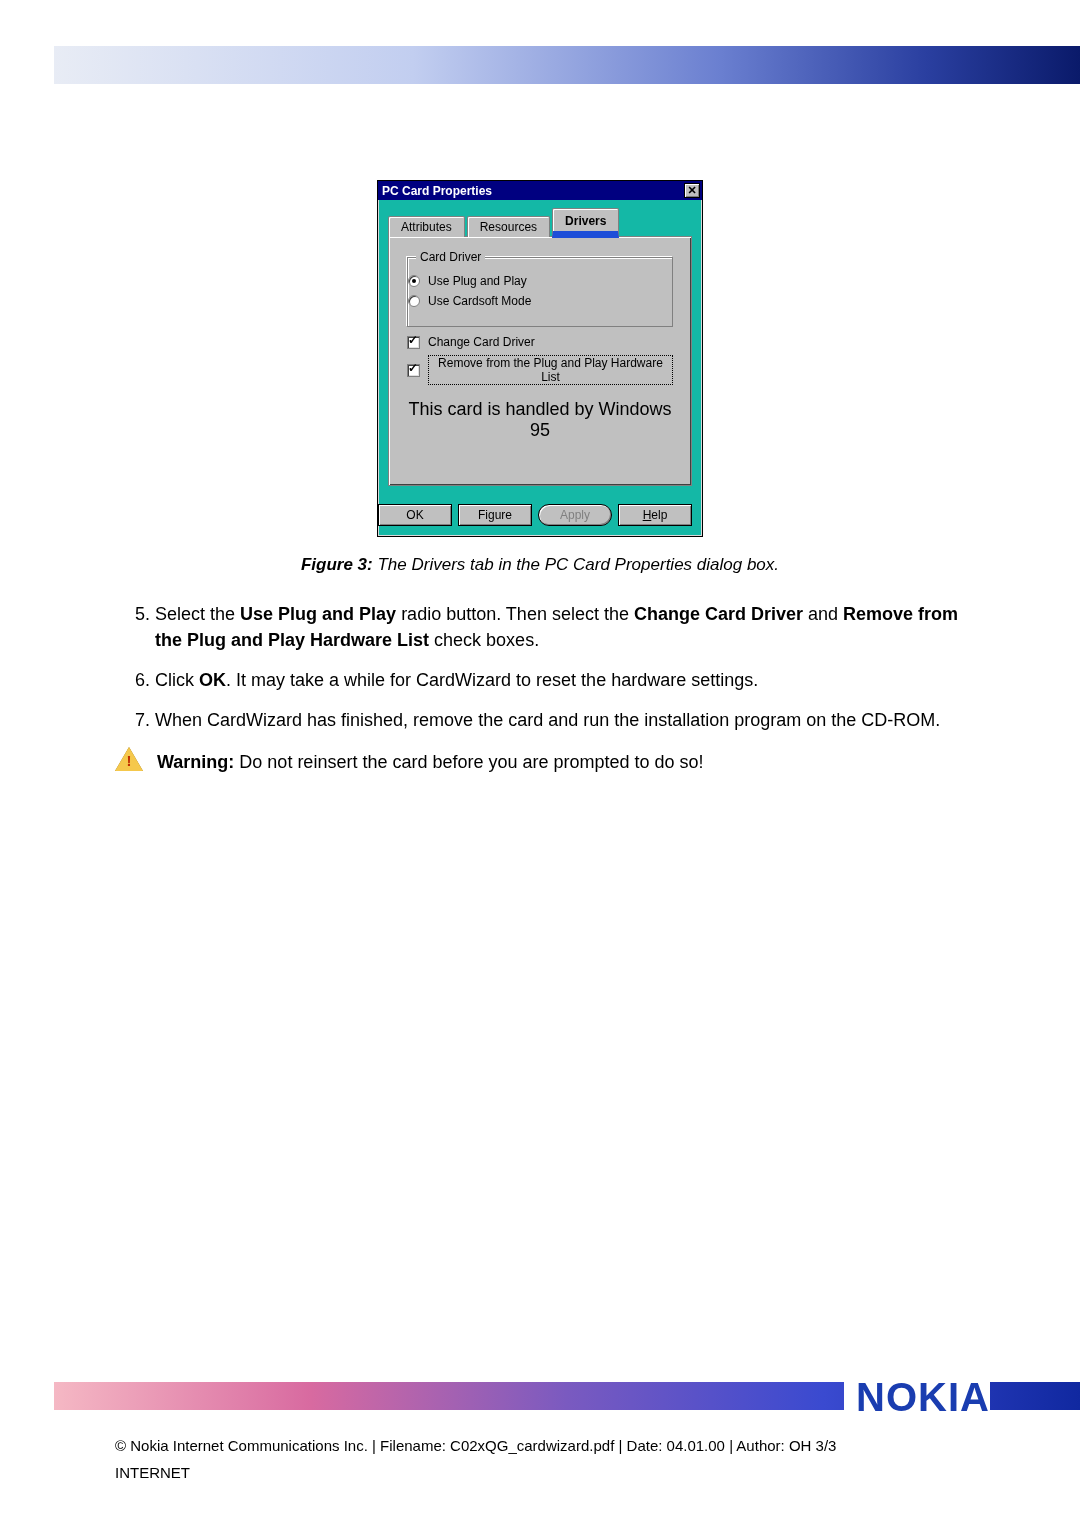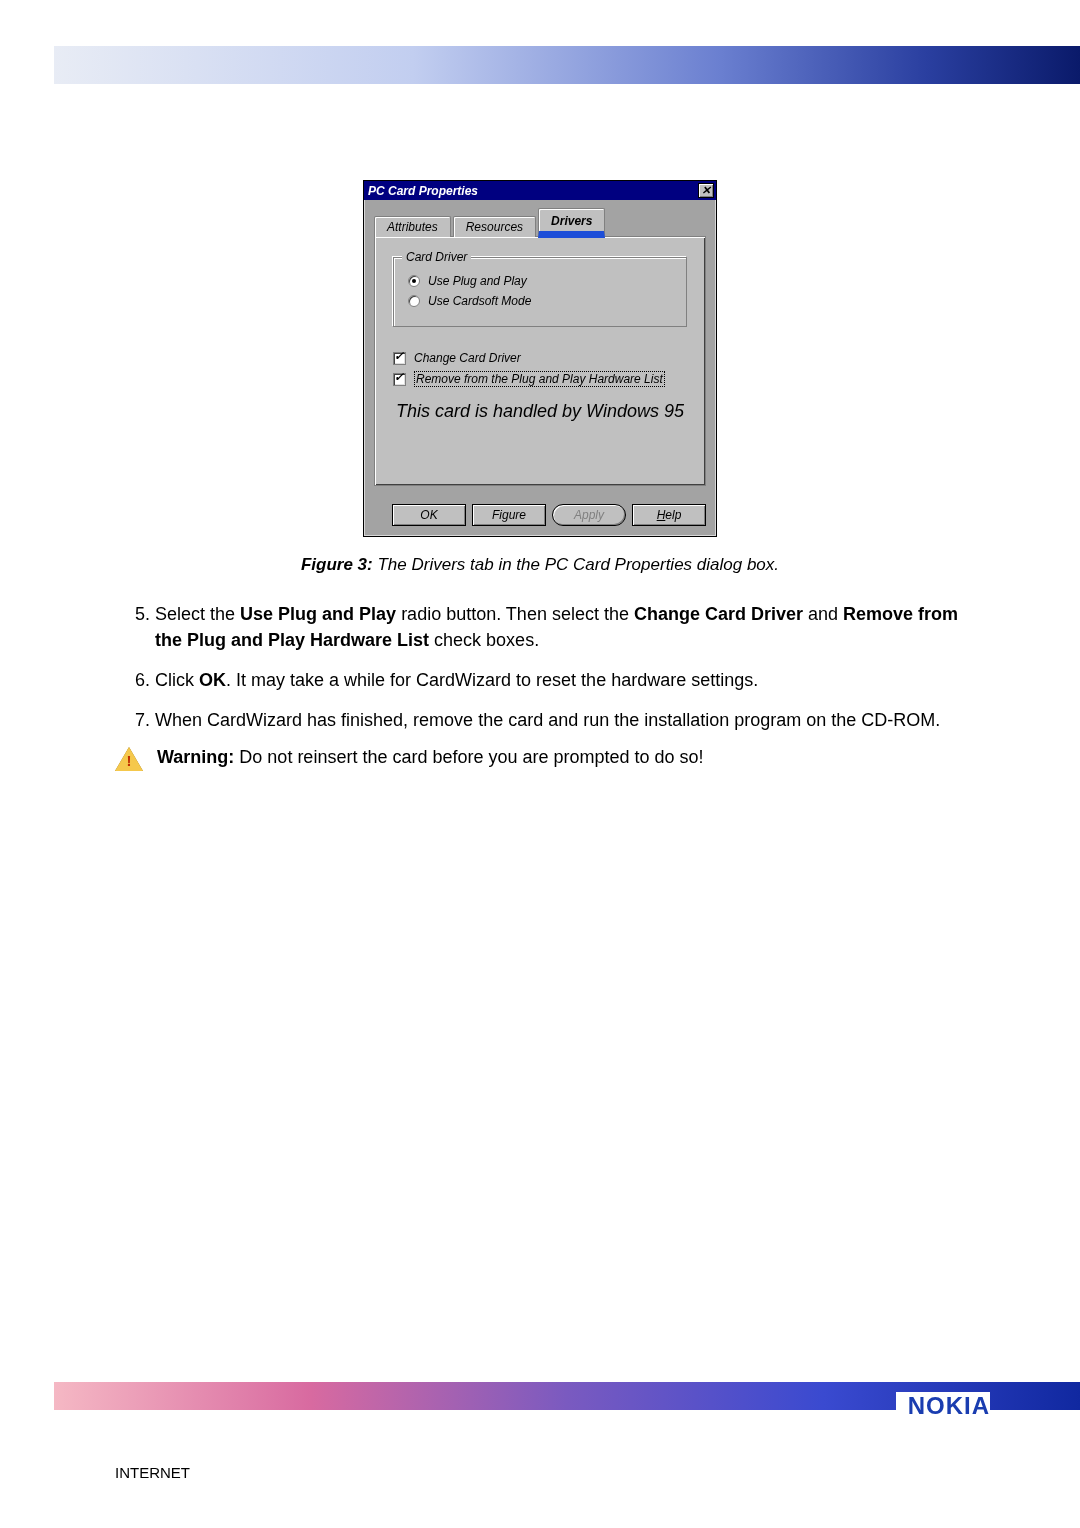--- a/index.html
+++ b/index.html
@@ -18,28 +18,27 @@
     height: 38px;
     background: linear-gradient(to right, #e8ecf5 0%, #c2cef0 35%, #6a7fd0 65%, #2a3fa0 85%, #0a1a6a 100%);
   }
   .content {
     position: absolute;
     top: 150px; left: 115px; right: 115px;
   }
 
   
   .dialog {
-    width: 354px;
+    width: 326px;
     margin: 30px auto 18px auto;
     font-family: Tahoma, "MS Sans Serif", sans-serif;
     font-size: 12px;
-    background: #a3a3a3;
+    background: #14b8a6;
     border: 1px solid #000;
     box-shadow: 0 0 0 1px #d8d8d8 inset;
-    font-style: italic;
   }
   .titlebar {
     background: #000080;
     color: #fff;
     display: flex;
     align-items: center;
     justify-content: space-between;
     padding: 2px 2px 2px 4px;
     font-weight: bold;
     font-size: 12px;
@@ -89,22 +88,22 @@
   .tab-panel {
     border: 1px solid #808080;
     box-shadow: inset 1px 1px 0 #fff, inset -1px -1px 0 #404040;
     padding: 16px 18px 28px 18px;
     background: #c0c0c0;
     min-height: 250px;
   }
   .groupbox {
     border: 1px solid #808080;
     box-shadow: 1px 1px 0 #fff inset, -1px -1px 0 #fff;
-    padding: 10px 14px 12px 14px;
-    margin: 4px 0 24px 0;
+    padding: 10px 14px 12px 0;
+    margin: 4px 0 8px 0;
     position: relative;
   }
   .groupbox .legend {
     position: absolute;
     top: -8px; left: 8px;
     background: #c0c0c0;
     padding: 0 4px;
     font-size: 12px;
   }
   .radio-row, .check-row {
@@ -193,21 +192,21 @@
     padding-left: 40px;
     margin: 0;
   }
   .instructions li {
     margin-bottom: 14px;
   }
   .instructions b { font-weight: bold; }
 
   .warning-row {
     display: flex;
-    align-items: flex-start;
+    align-items: flex-end;
     gap: 14px;
     margin-top: 4px;
     font-size: 18px;
   }
   .warn-icon {
     width: 28px; height: 26px;
     flex-shrink: 0;
   }
   .warn-tri {
     width: 0; height: 0;
@@ -234,21 +233,21 @@
     bottom: 118px;
     height: 28px;
     background: linear-gradient(to right, #f5b8c4 0%, #d86aa0 25%, #7a5ac0 50%, #3a4ad0 75%, #1028a0 100%);
   }
   .nokia-logo {
     position: absolute;
     right: 90px;
     bottom: 108px;
     font-family: Arial, sans-serif;
     font-weight: 900;
-    font-size: 24px;
+    font-size: 40px;
     letter-spacing: 1px;
     color: #1a3db0;
     background: #fff;
     padding-left: 12px;
   }
   .footer {
     position: absolute;
     left: 115px; right: 90px;
     bottom: 42px;
     font-size: 15px;
@@ -327,14 +326,15 @@
       <span>Do not reinsert the card before you are prompted to do so!</span>
     </div>
   </div>
 
 </div>
 
 <div class="bottom-band"></div>
 <div class="nokia-logo">NOKIA</div>
 
 <div class="footer">
+  <div>© Nokia Internet Communications Inc. | Filename: C02xQG_cardwizard.pdf | Date: 04.01.00 | Author: OH  3/3</div>
   <div>INTERNET</div>
 </div>
 
 </body></html>

